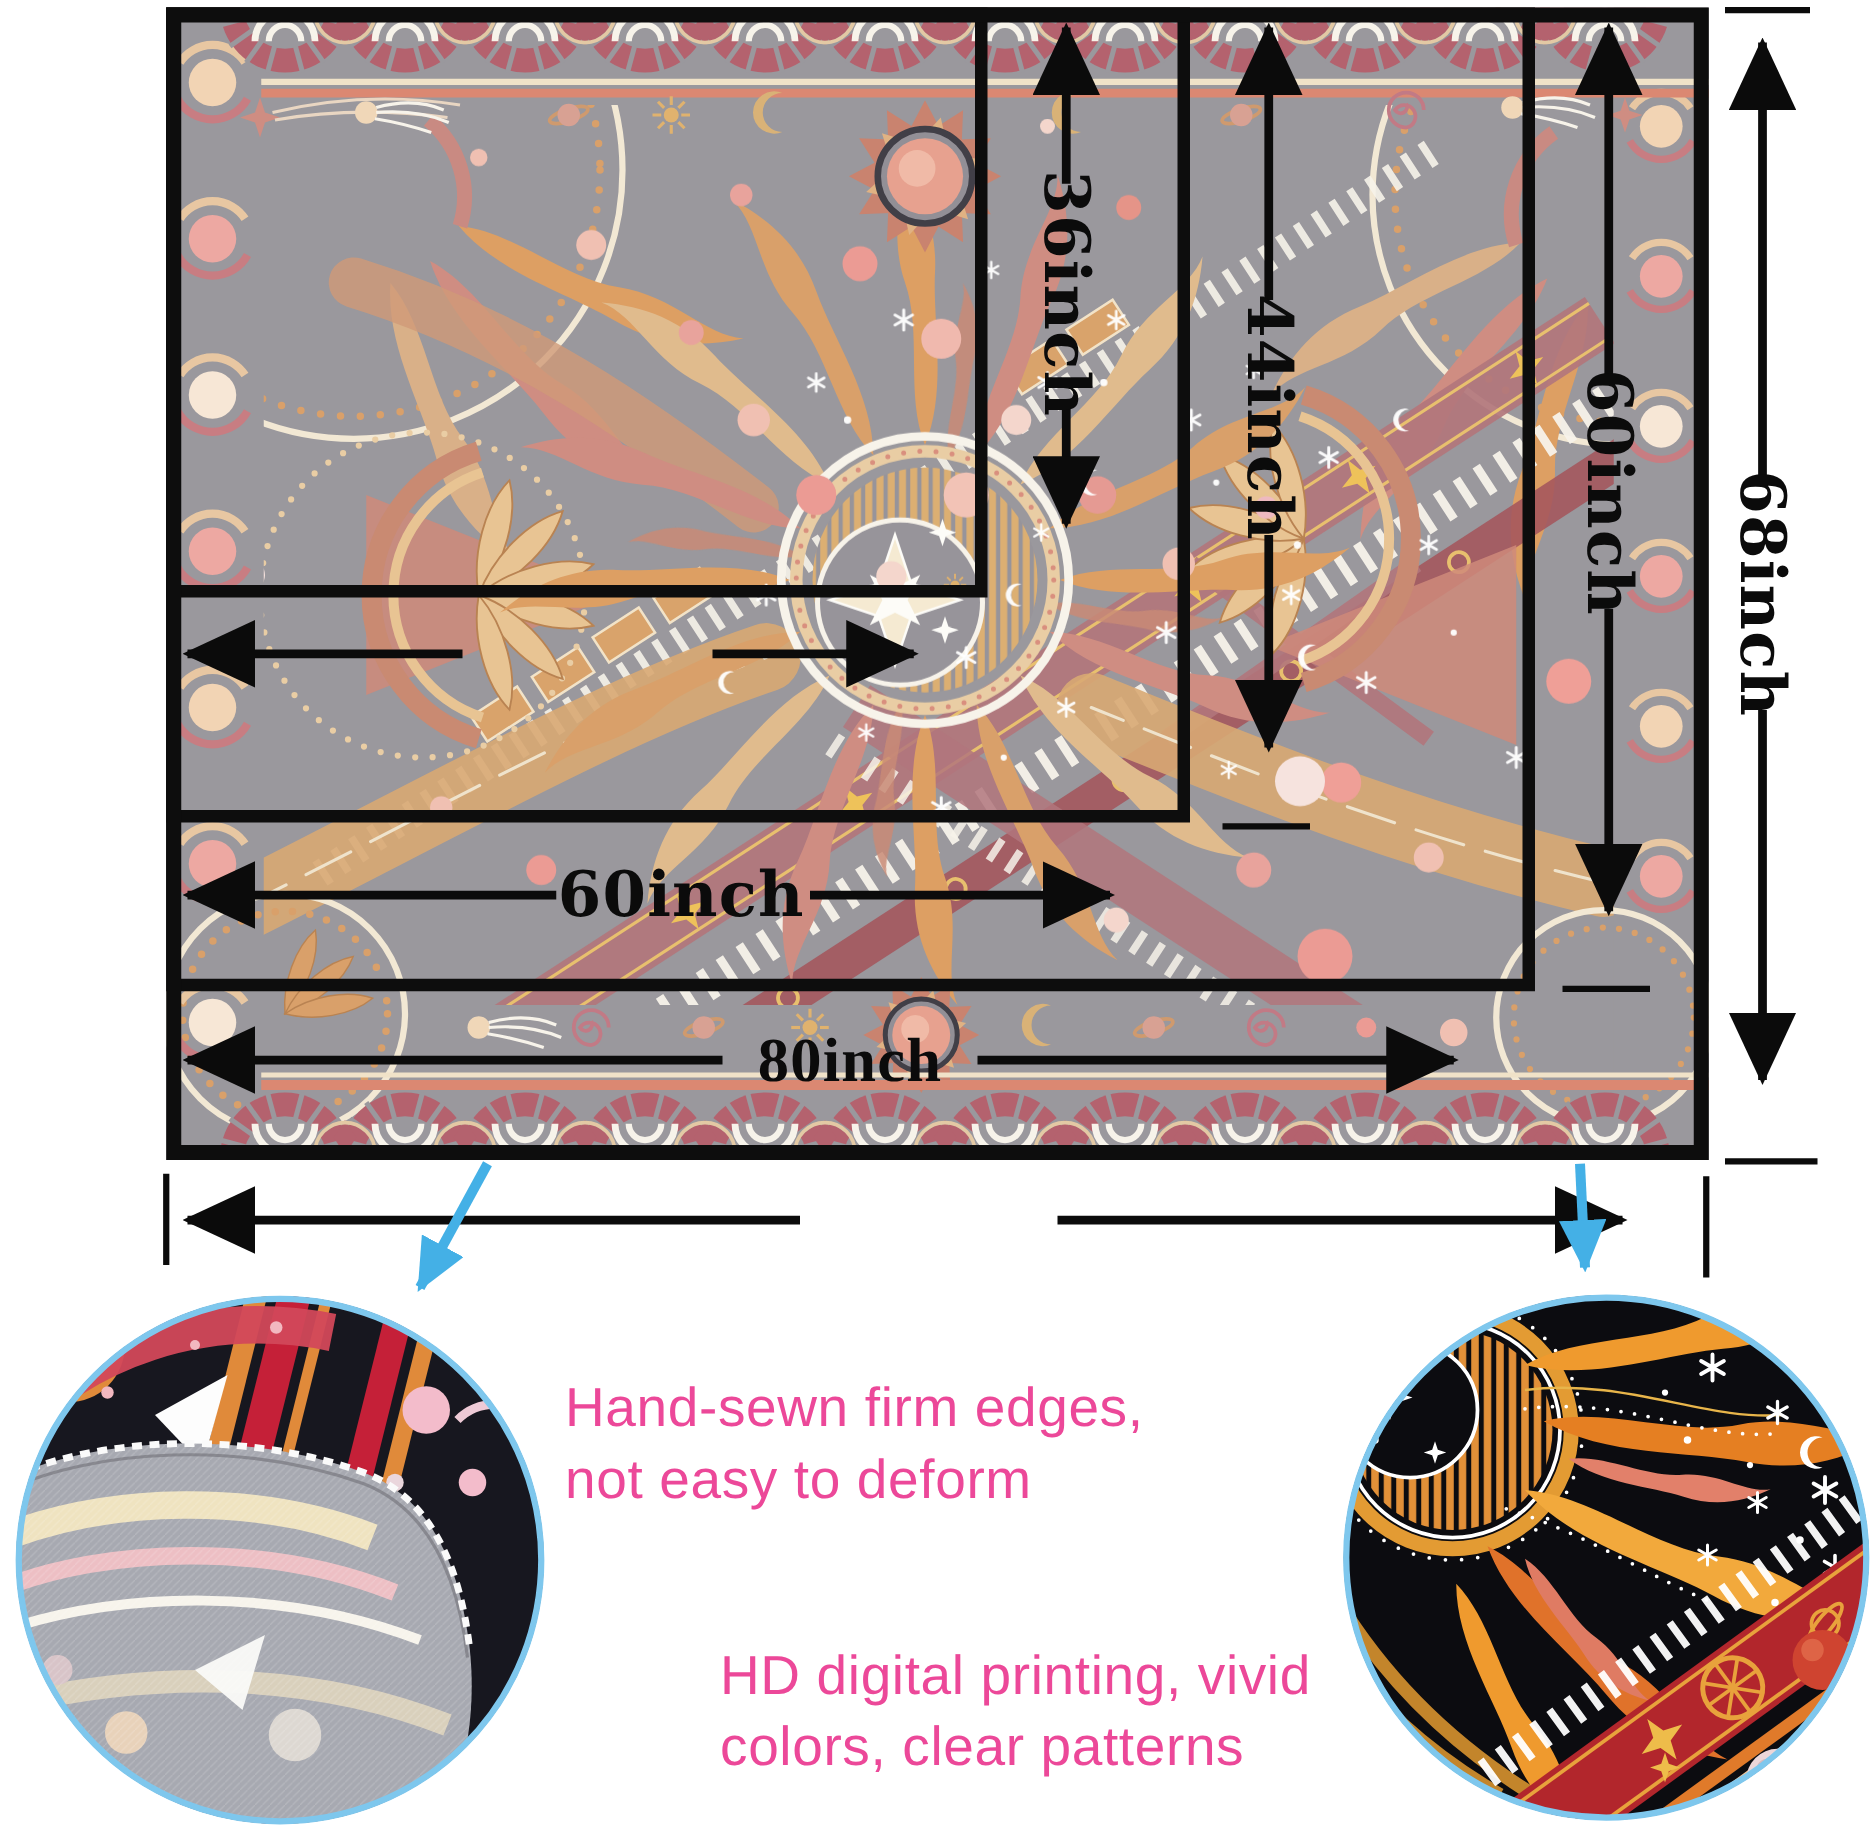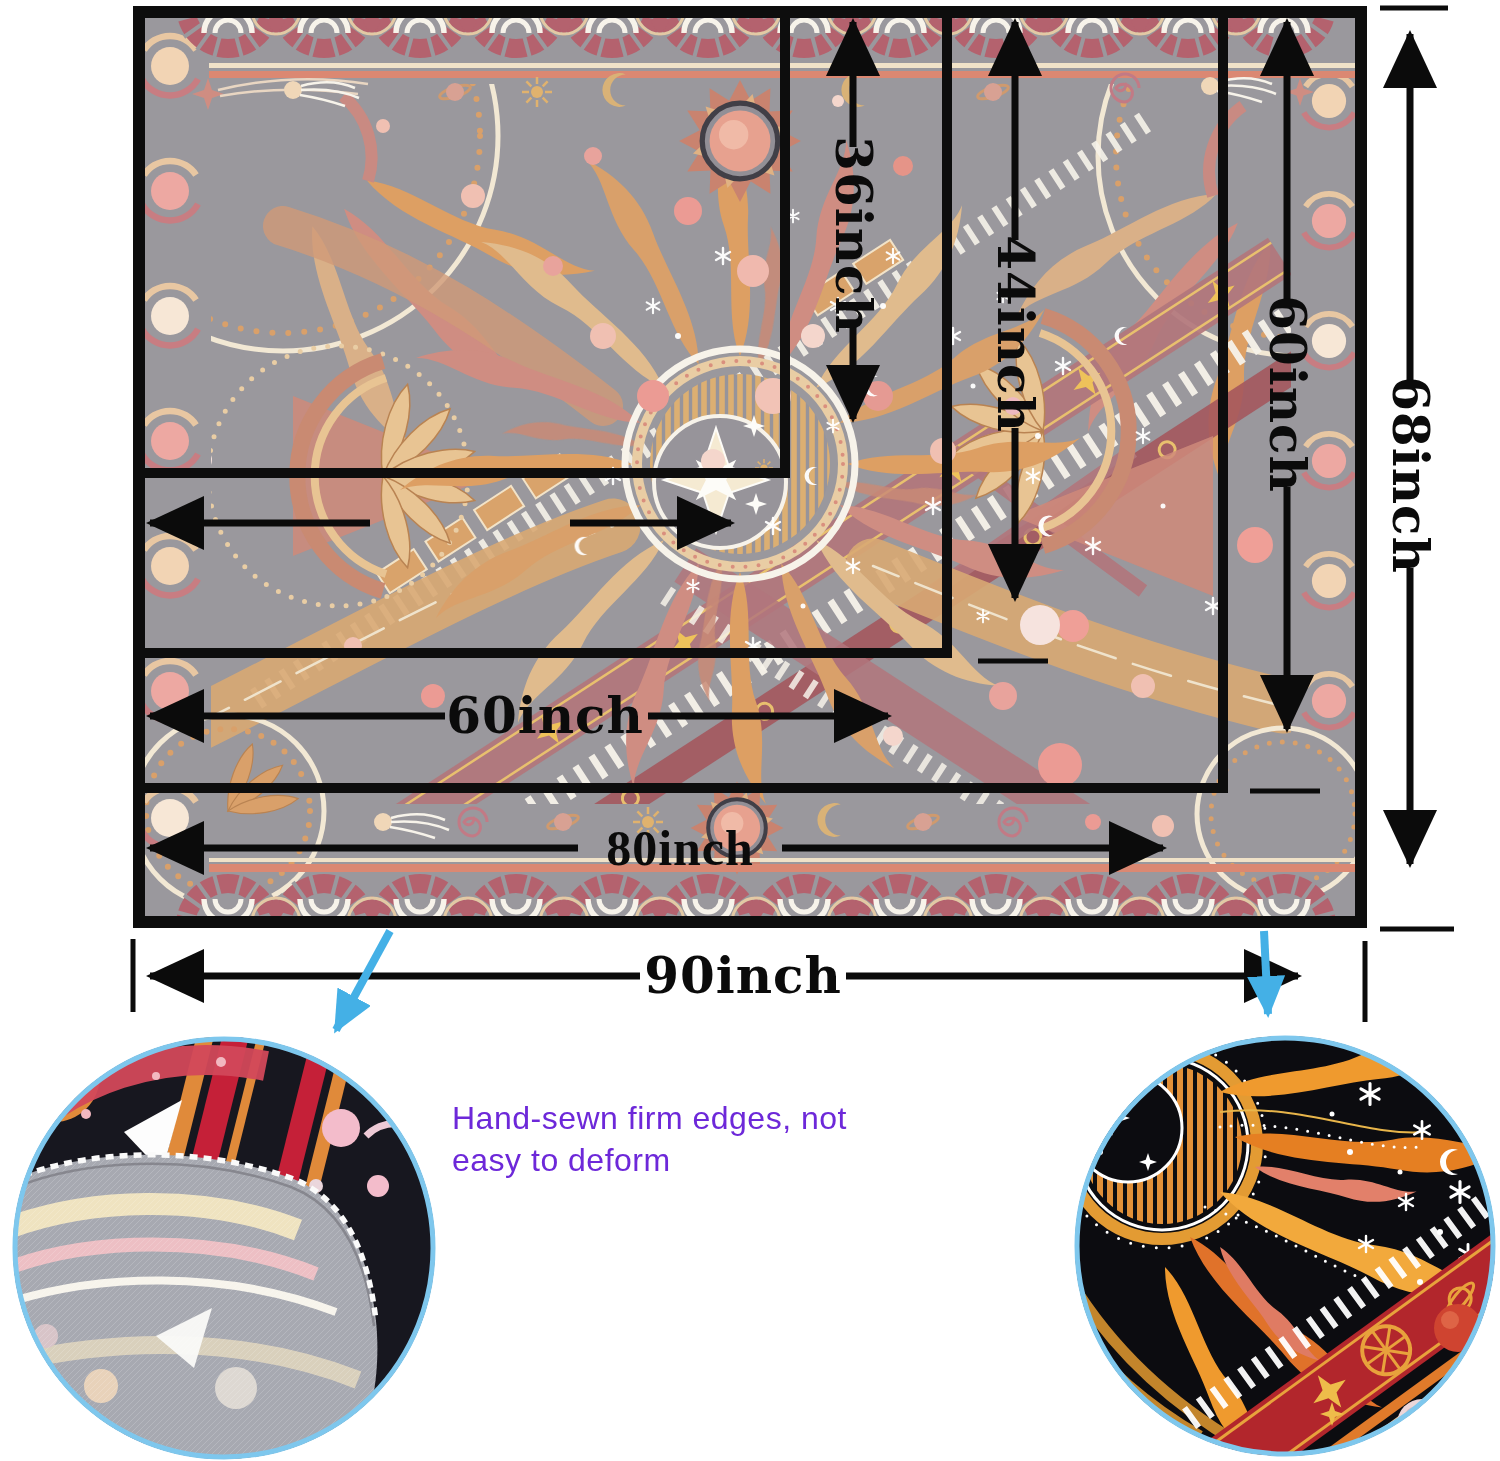--- a/index.html
+++ b/index.html
@@ -9,21 +9,21 @@
   .szrect{position:absolute;border:10px solid #0d0d0d;box-sizing:border-box;pointer-events:none;}
   .r90{left:133px;top:6px;width:1234px;height:922px;border-width:12px;}
   .r80{left:133px;top:6px;width:1095px;height:787px;}
   .r60{left:133px;top:6px;width:819px;height:652px;}
   .r48{left:133px;top:6px;width:657px;height:472px;}
   .anno{position:absolute;left:0;top:0;pointer-events:none;}
   .dim{position:absolute;width:220px;height:66px;line-height:66px;text-align:center;
        font-family:"DejaVu Serif",serif;font-weight:700;font-size:50px;color:#0b0b0b;
        letter-spacing:1px;white-space:nowrap;}
   .dim.v{transform:rotate(90deg);}
-  .feat{position:absolute;font-size:32px;color:#6d28d9;line-height:1.3;letter-spacing:.5px;}
+  .feat{position:absolute;font-size:44px;color:#ec4899;line-height:1.3;letter-spacing:.5px;}
   .f1{left:452px;top:1098px;width:470px;}
   .f2{left:576px;top:1312px;width:540px;}
   .callout{position:absolute;}
 </style>
 </head>
 <body>
 
 <div class="page">
 
   <svg class="tap" viewBox="0 0 1234 922">
@@ -546,21 +546,20 @@
         <line x1="1365" y1="941" x2="1365" y2="1022"></line>
     </g>
     <g fill="none" stroke-width="8">
       <path d="M390,931 L336,1030" marker-end="url(#ahb)" stroke="#44b0e6"></path>
       <path d="M1264,931 L1268,1014" marker-end="url(#ahb)" stroke="#44b0e6"></path>
     </g>
   </svg>
 
   <div class="dim" style="left:435px;top:683px;">60inch</div>
   <div class="dim" style="left:570px;top:815px;font-family:Liberation Serif, serif;">80inch</div>
-  <div class="dim" style="left:633px;top:943px;">90inch</div>
   <div class="dim v" style="left:743px;top:202px;">36inch</div>
   <div class="dim v" style="left:905px;top:301px;">44inch</div>
   <div class="dim v" style="left:1177px;top:361px;">60inch</div>
   <div class="dim v" style="left:1300px;top:442px;">68inch</div>
 
   <svg class="callout" style="left:6px;top:1036px;" width="436" height="425" viewBox="0 0 436 425">
     <defs>
         <clipPath id="clipL">
           <circle cx="218" cy="212" r="211"></circle>
         </clipPath>
@@ -684,14 +683,15 @@
         <circle cx="418" cy="348" r="15" fill="#e8927a"></circle>
         <circle cx="352" cy="392" r="25" fill="#ecd6d8"></circle>
           <circle cx="344" cy="384" r="9" fill="#d8b8bc"></circle>
         <use href="#star4" fill="#eebc4a" transform="translate(262,382) scale(1.2)"></use>
       </g>
     </g>
     <circle cx="215" cy="214" r="208" fill="none" stroke-width="5" stroke="#7ec7ed"></circle>
   </svg>
 
   <div class="feat f1">Hand-sewn firm edges, not easy to deform</div>
+  <div class="feat f2">HD digital printing, vivid colors, clear patterns</div>
 
 </div>
 
 </body></html>

